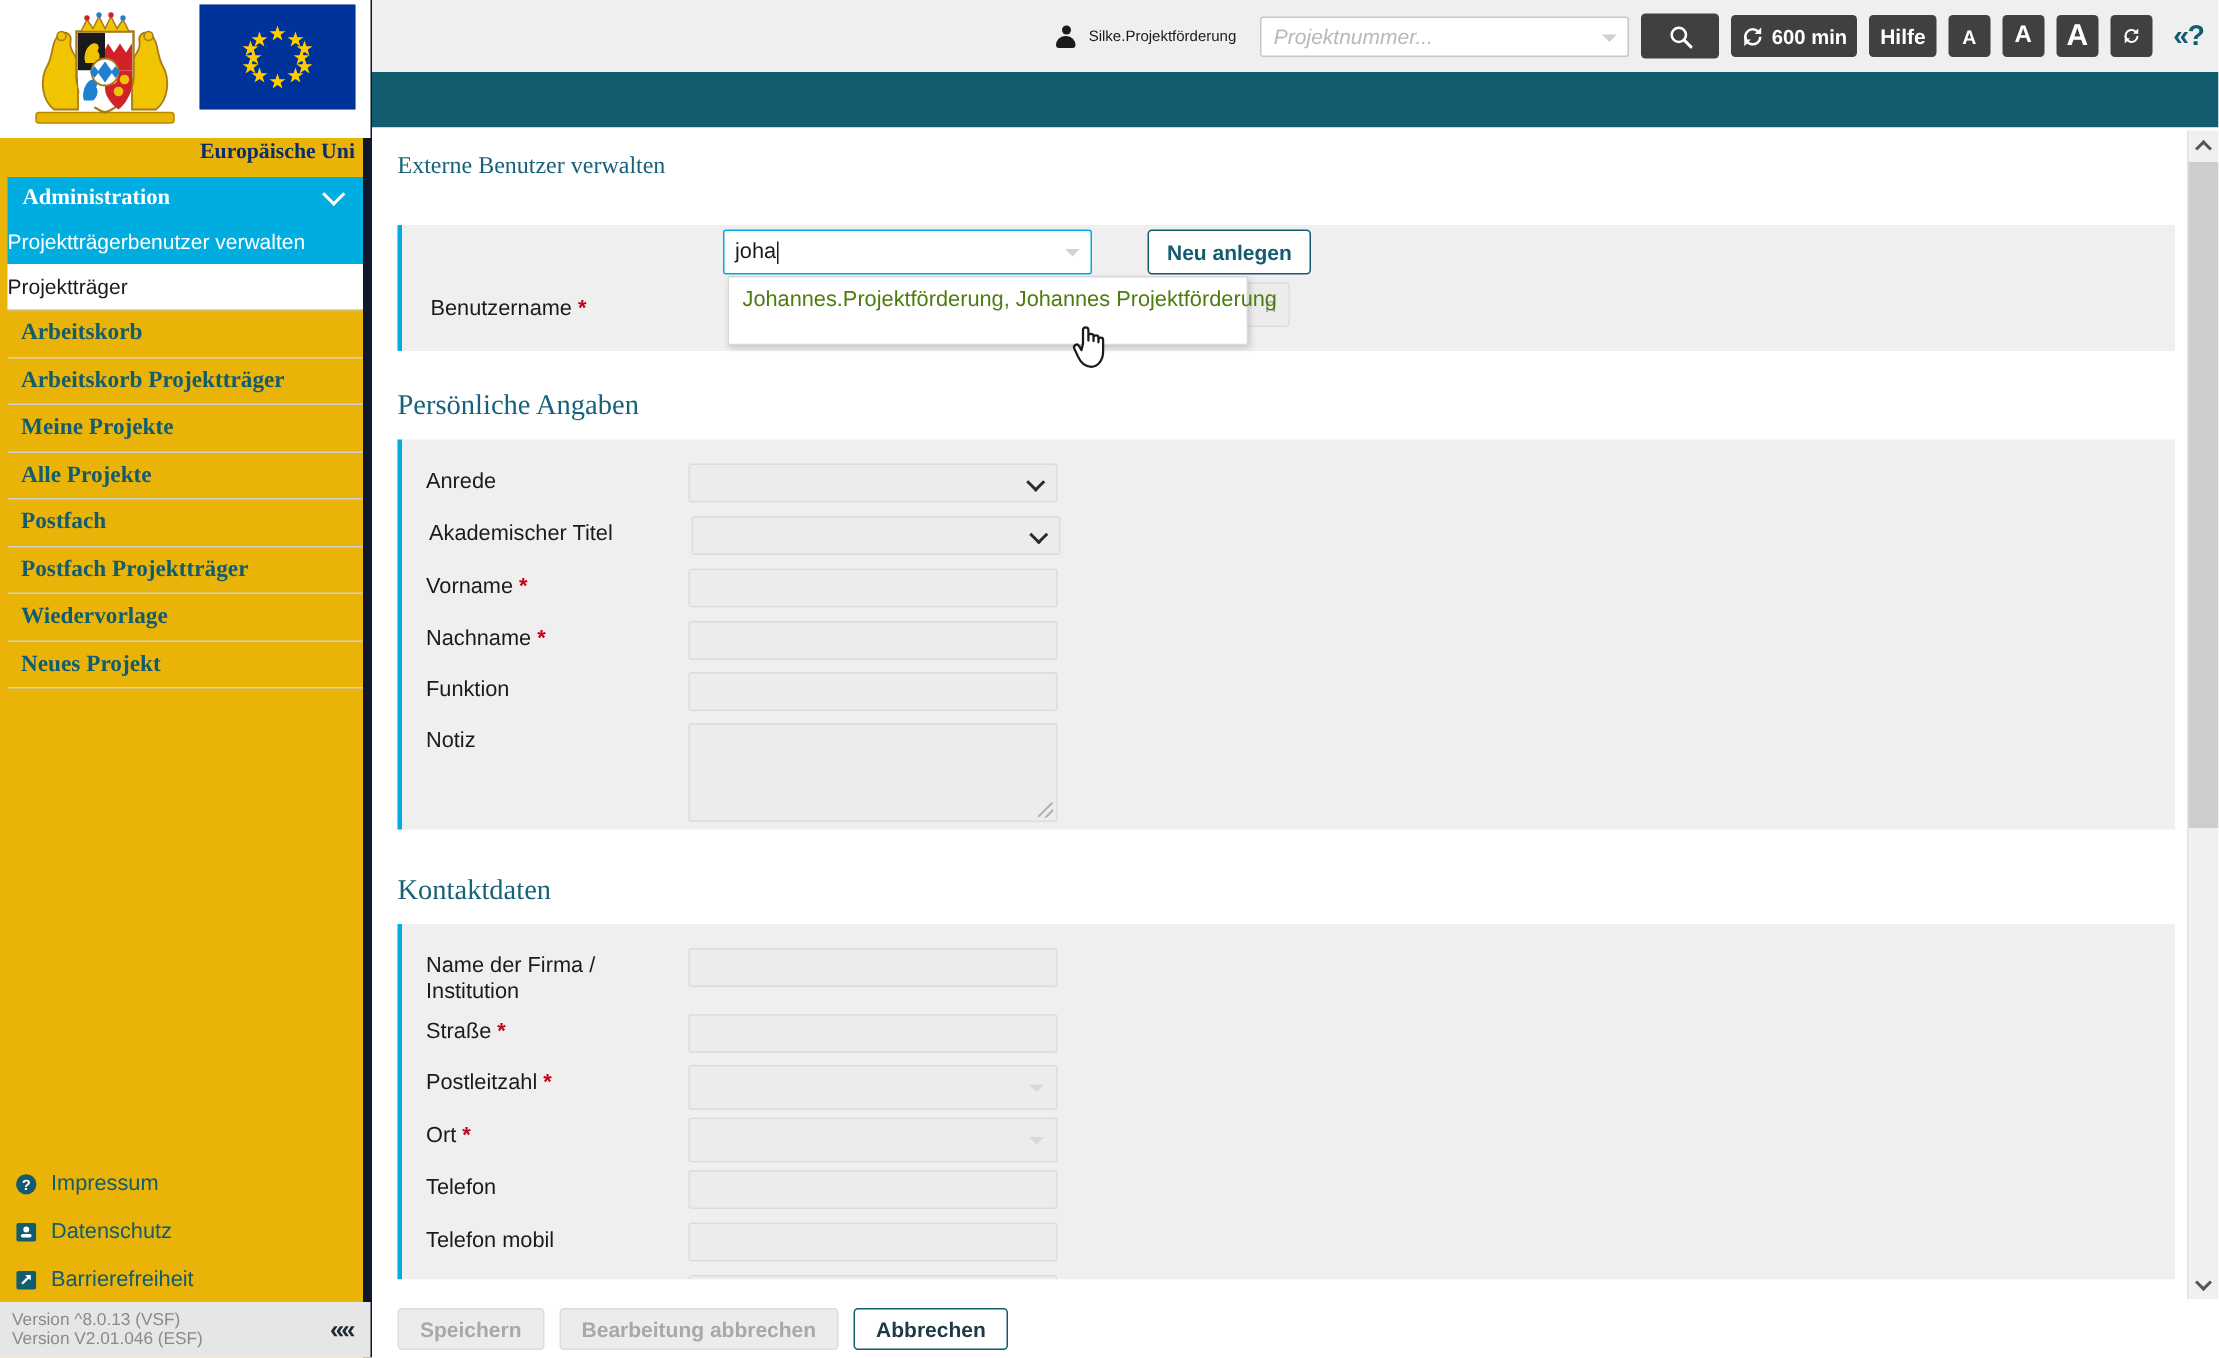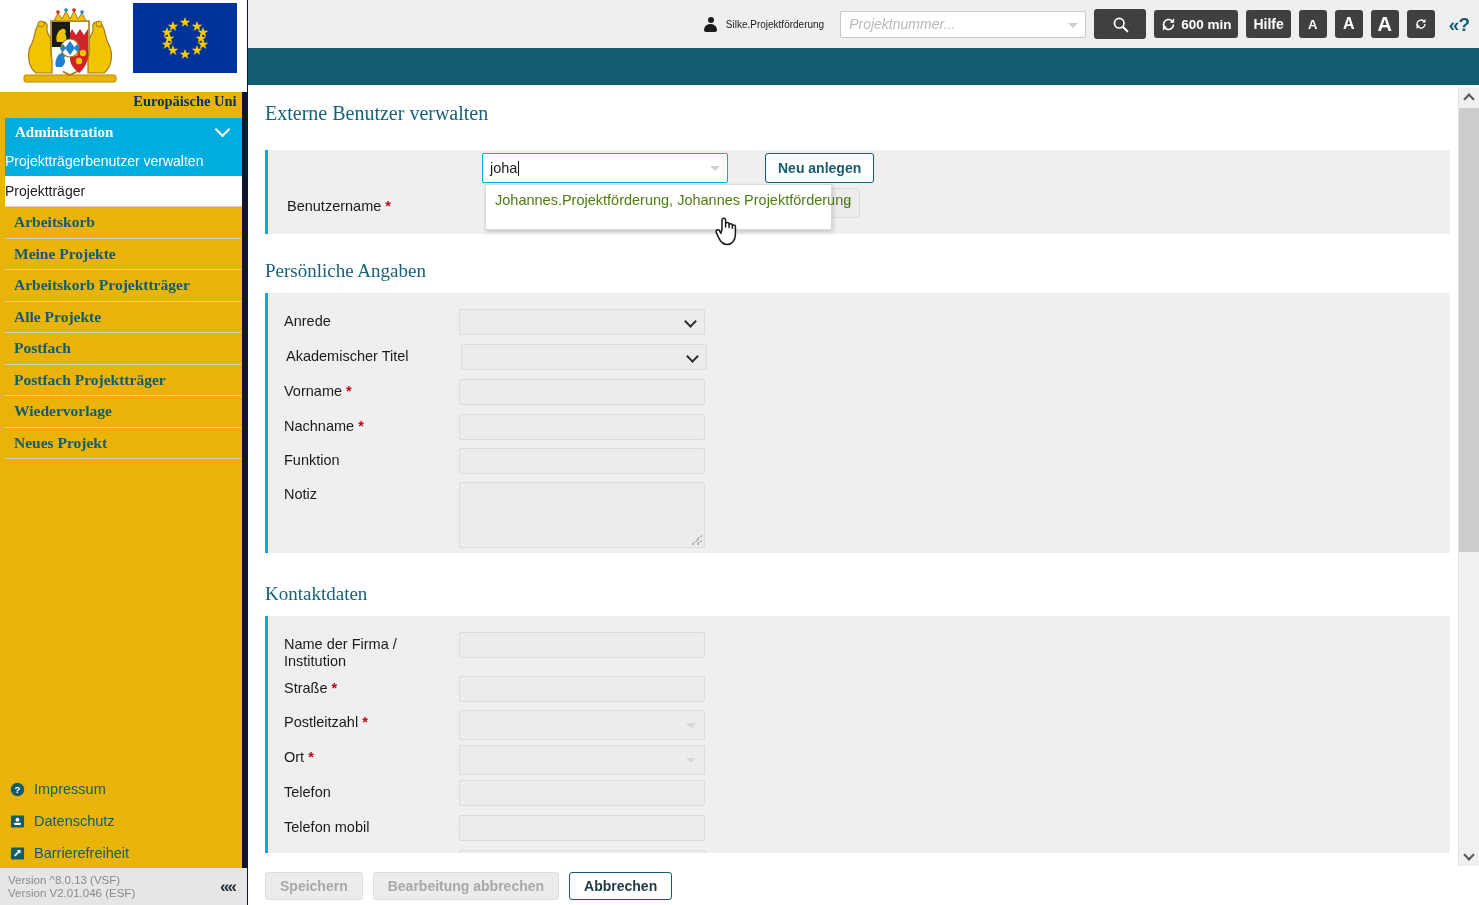--- a/index.html
+++ b/index.html
@@ -132,21 +132,21 @@
   .ver-text { font-size:11.5px; color:#8a8a8a; line-height:13px; }
   #collapse-side { color:#1b2b33; font-weight:bold; font-size:17px; letter-spacing:-2px; cursor:pointer; }
 
   
   #main {
     position:absolute; left:249px; top:88px; width:1206px; height:765px;
     background:#fff; overflow:hidden;
   }
   #page-title {
     position:absolute; left:16px; top:14px;
-    font-family:"Liberation Serif", serif; font-size:20px; color:#17627a;
+    font-family:"Liberation Serif", serif; font-size:16px; color:#17627a;
   }
   .panel {
     position:absolute; left:16px; width:1185px;
     background:#efefef; border-left:3px solid #00ade0;
   }
   #panel-username { top: 62px; height: 84px; }
   #panel-personal { top: 205px; height: 260px; }
   #panel-contact  { top: 528px; height: 250px; }
   .section-title {
     position:absolute; left:16px;
@@ -392,24 +392,24 @@
         </div>
         <div class="nav-sub">
           <span>Projektträger</span>
         </div>
       </div>
 
       <div class="nav-item">
         <span>Arbeitskorb</span>
       </div>
       <div class="nav-item">
+        <span>Arbeitskorb Projektträger</span>
+      </div>
+      <div class="nav-item">
         <span>Meine Projekte</span>
-      </div>
-      <div class="nav-item">
-        <span>Arbeitskorb Projektträger</span>
       </div>
       <div class="nav-item">
         <span>Alle Projekte</span>
       </div>
       <div class="nav-item">
         <span>Postfach</span>
       </div>
       <div class="nav-item">
         <span>Postfach Projektträger</span>
       </div>

